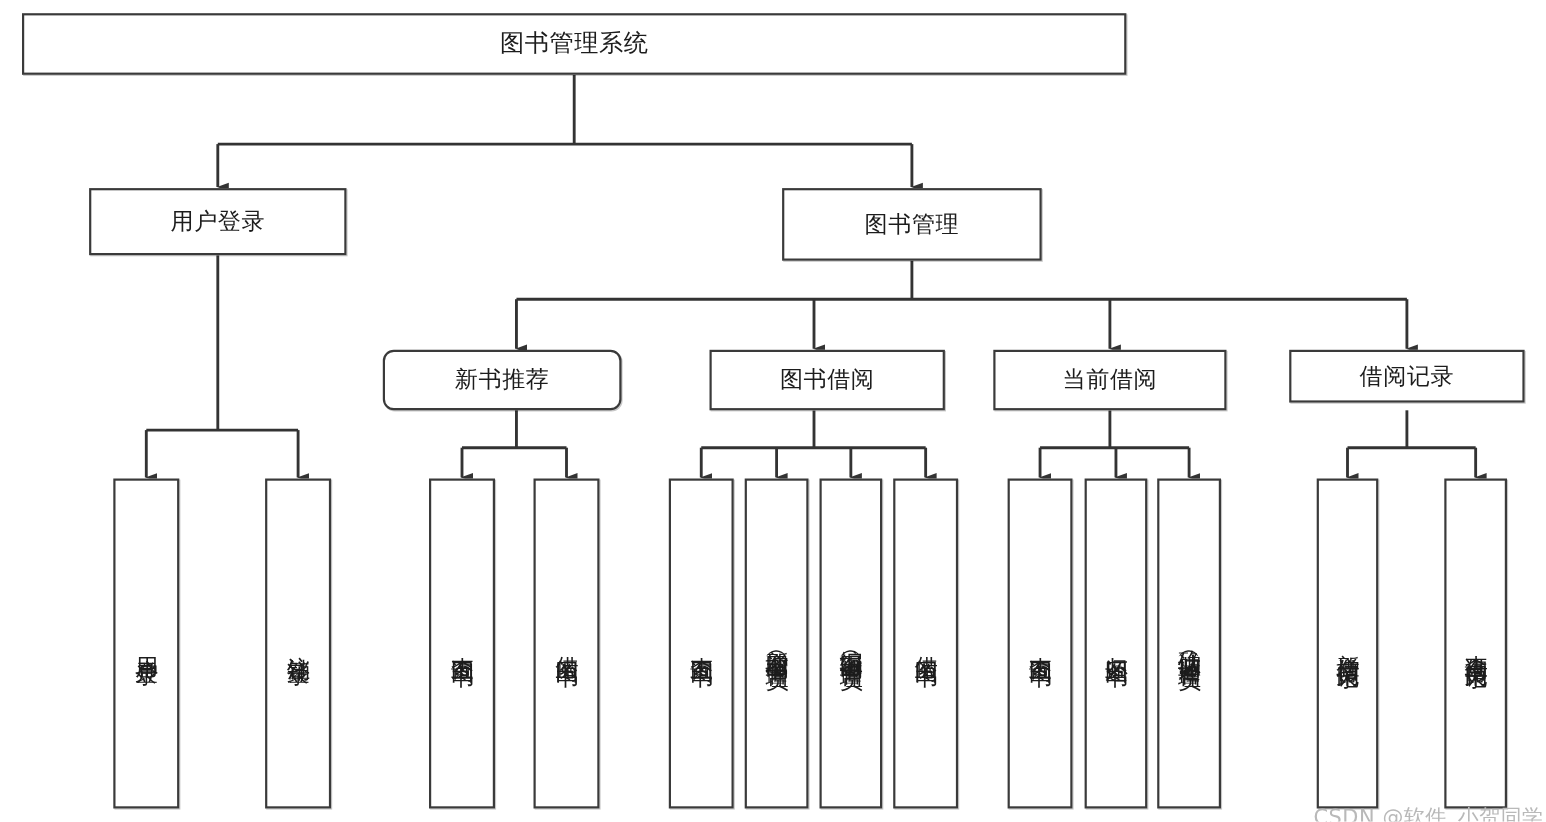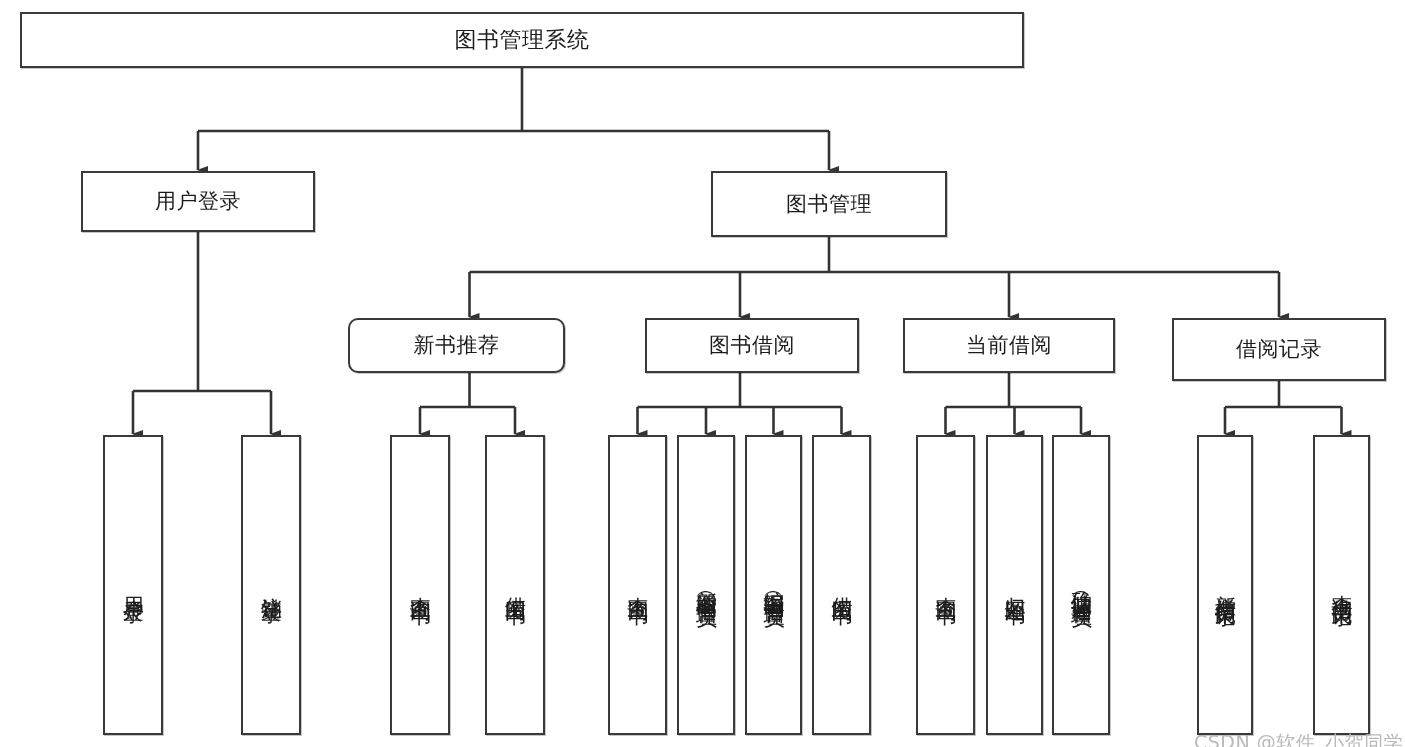--- a/index.html
+++ b/index.html
@@ -128,21 +128,21 @@
       </div>
       <div class="node" style="left: 348px; top: 318px; width: 217px; height: 55px; border-radius: 10px;">
         <span class="node-label">新书推荐</span>
       </div>
       <div class="node" style="left: 633px; top: 318px; width: 214px; height: 55px; margin-left: 12px;">
         <span class="node-label">图书借阅</span>
       </div>
       <div class="node" style="left: 903px; top: 318px; width: 212px; height: 55px; align-items: center;">
         <span class="node-label">当前借阅</span>
       </div>
-      <div class="node" style="left: 1172px; top: 318px; width: 214px; height: 63px;">
+      <div class="node" style="left: 1172px; top: 318px; width: 214px; height: 48px;">
         <span class="node-label">借阅记录</span>
       </div>
       <div class="node vertical" style="left: 103px; top: 435px; width: 60px; height: 300px;">
         <span class="node-label">用户登录</span>
       </div>
       <div class="node vertical" style="left: 241px; top: 435px; width: 60px; height: 300px;">
         <span class="node-label">注销登录</span>
       </div>
       <div class="node vertical" style="left: 390px; top: 435px; width: 60px; height: 300px;">
         <span class="node-label">查询图书</span>

